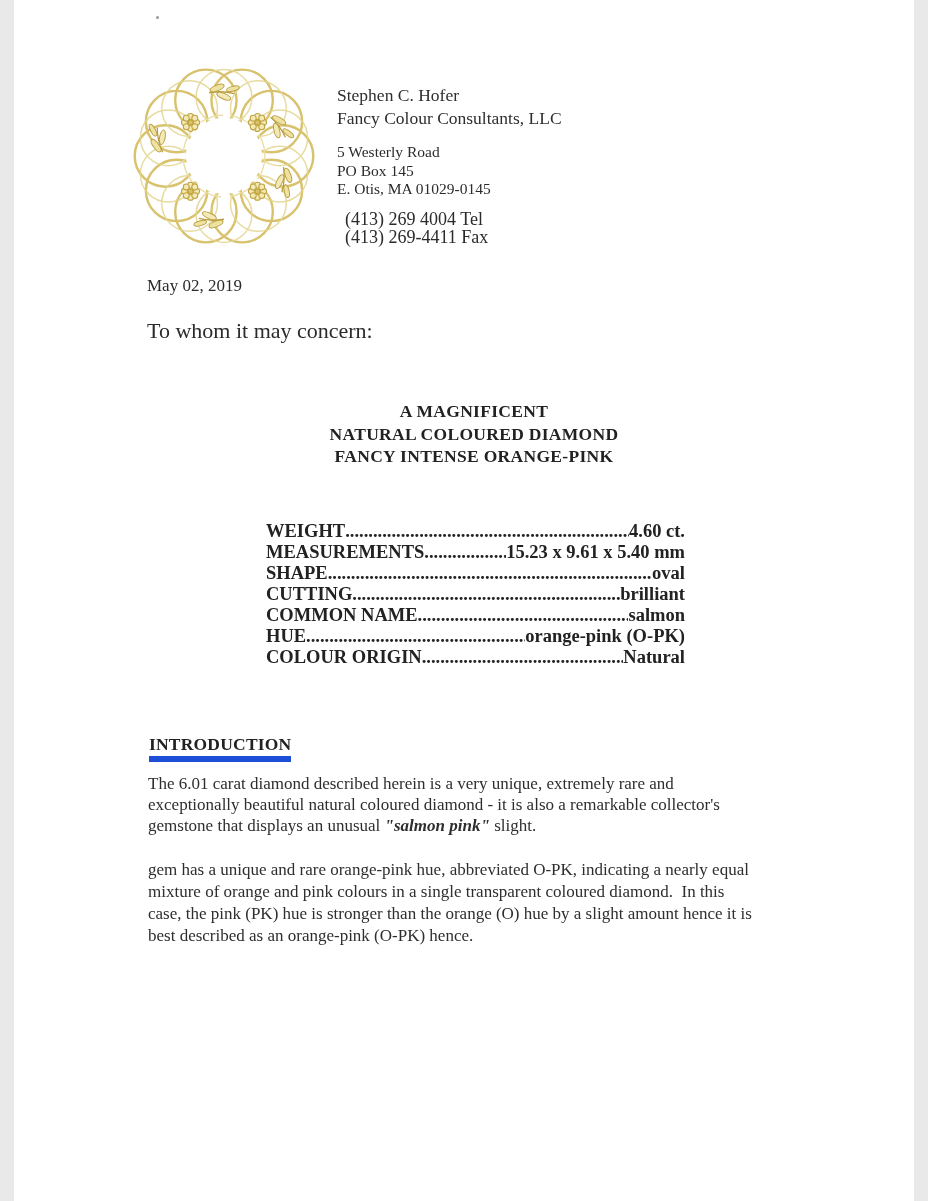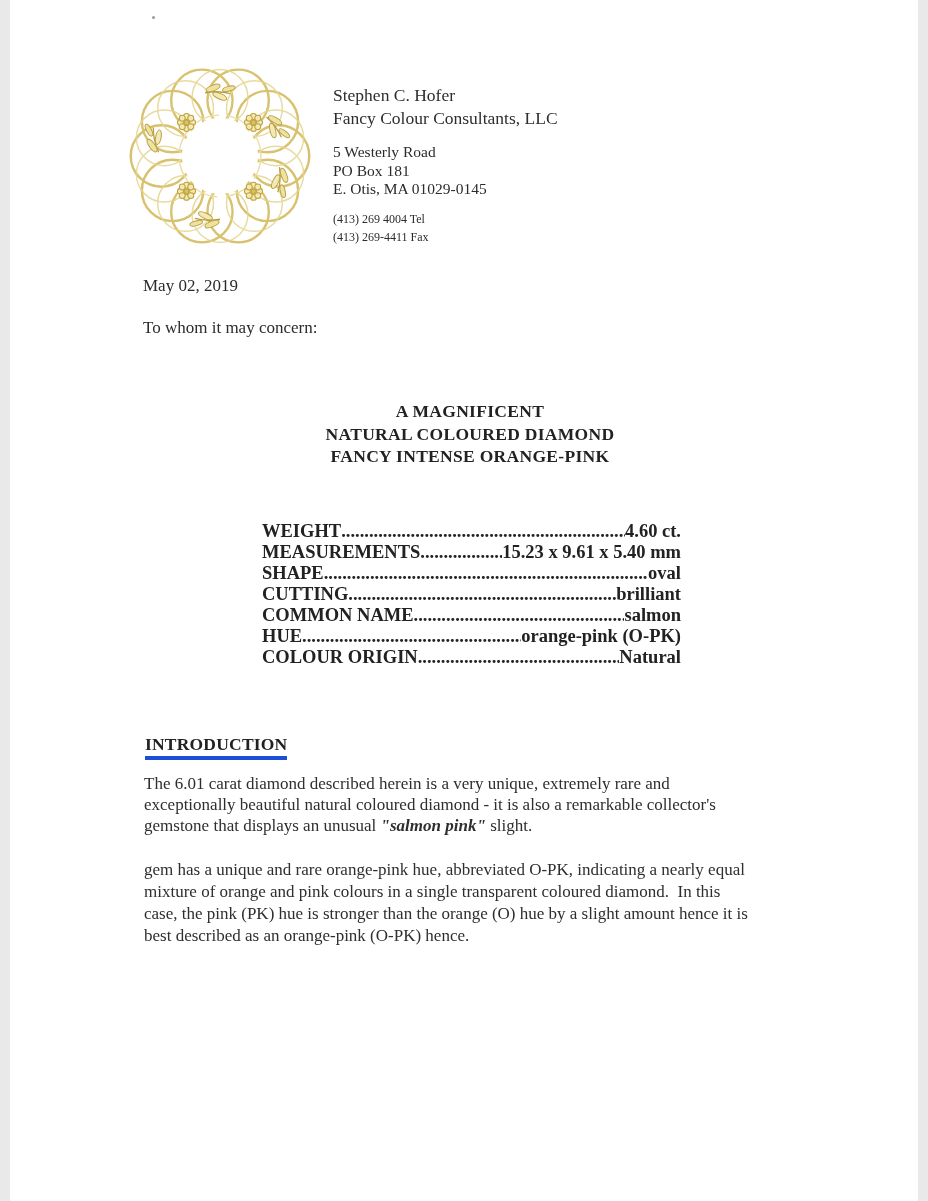--- a/index.html
+++ b/index.html
@@ -4,39 +4,38 @@
 <style>
   html,body{margin:0;padding:0;background:#e9e9e9;}
   .page{
     position:relative;
     width:900px;height:1201px;
     background:#ffffff;
     margin:0 auto;
     font-family:"Liberation Serif","DejaVu Serif",serif;
     color:#2b2b2b;
     overflow:hidden;
-    padding-left:8px;
   }
   .speck{position:absolute;left:142px;top:16px;width:3px;height:3px;background:#9a9a9a;border-radius:50%;}
   .logo{position:absolute;left:117px;top:63px;width:186px;height:186px;}
   .lh-text{position:absolute;left:323px;top:84px;}
   .lh-name,.lh-company{font-size:17.5px;line-height:23px;color:#2e2e2e;}
   .lh-address{margin-top:13px;font-size:15.5px;line-height:18.5px;}
-  .lh-phone{margin-top:11px;font-size:12px;line-height:18.5px;}
+  .lh-phone{margin-top:11px;font-size:18px;line-height:18.5px;margin-left:8px;}
   .date{position:absolute;left:133px;top:276px;font-size:17px;}
-  .salutation{position:absolute;left:133px;top:318px;font-size:17px;}
+  .salutation{position:absolute;left:133px;top:318px;font-size:22px;}
   .title-block{position:absolute;left:0;top:400px;width:928px;text-align:center;transform:translateX(-4px);}
   .title-line{font-size:17.5px;font-weight:bold;line-height:22.5px;letter-spacing:0.3px;color:#222;}
   .specs{position:absolute;left:252px;top:521px;width:419px;}
   .spec-row{display:flex;align-items:flex-end;font-weight:bold;font-size:18.5px;line-height:21px;color:#222;}
   .spec-label{flex:0 0 auto;white-space:nowrap;}
   .spec-leader{flex:1 1 auto;overflow:hidden;white-space:nowrap;}
   .spec-leader::before{content:"......................................................................................................................................";}
   .spec-value{flex:0 0 auto;white-space:nowrap;}
-  .section-heading{position:absolute;left:135px;top:734px;font-size:17.5px;font-weight:bold;letter-spacing:0.2px;color:#222;border-bottom:4px solid #1d4ed8;padding-bottom:1px;}
+  .section-heading{position:absolute;left:135px;top:734px;font-size:17.5px;font-weight:bold;letter-spacing:0.2px;color:#222;border-bottom:6px solid #1d4ed8;padding-bottom:1px;}
   .para{position:absolute;left:134px;font-size:17px;color:#2e2e2e;}
   .para-1{top:773px;}
   .para-1 .para-line{line-height:21px;}
   .para-2{top:859px;}
   .para-2 .para-line{line-height:22px;}
   .para-line{white-space:pre;}
   .seg-normal{font-style:normal;}
   .seg-bold-italic{font-style:italic;font-weight:600;}
 </style>
 </head>
@@ -106,21 +105,21 @@
       <use href="#sprig" transform="translate(100,168) rotate(186)"></use>
       <use href="#sprig" transform="translate(34,96) rotate(262)"></use>
     </svg>
   </div>
 
   <div class="lh-text">
     <div class="lh-name">Stephen C. Hofer</div>
     <div class="lh-company">Fancy Colour Consultants, LLC</div>
     <div class="lh-address">
         <div>5 Westerly Road</div>
-        <div>PO Box 181</div>
+        <div>PO Box 145</div>
         <div>E. Otis, MA 01029-0145</div>
       </div>
     <div class="lh-phone">
         <div>(413) 269 4004 Tel</div>
         <div>(413) 269-4411 Fax</div>
       </div>
   </div>
 
   <div class="date">May 02, 2019</div>
   <div class="salutation">To whom it may concern:</div>

